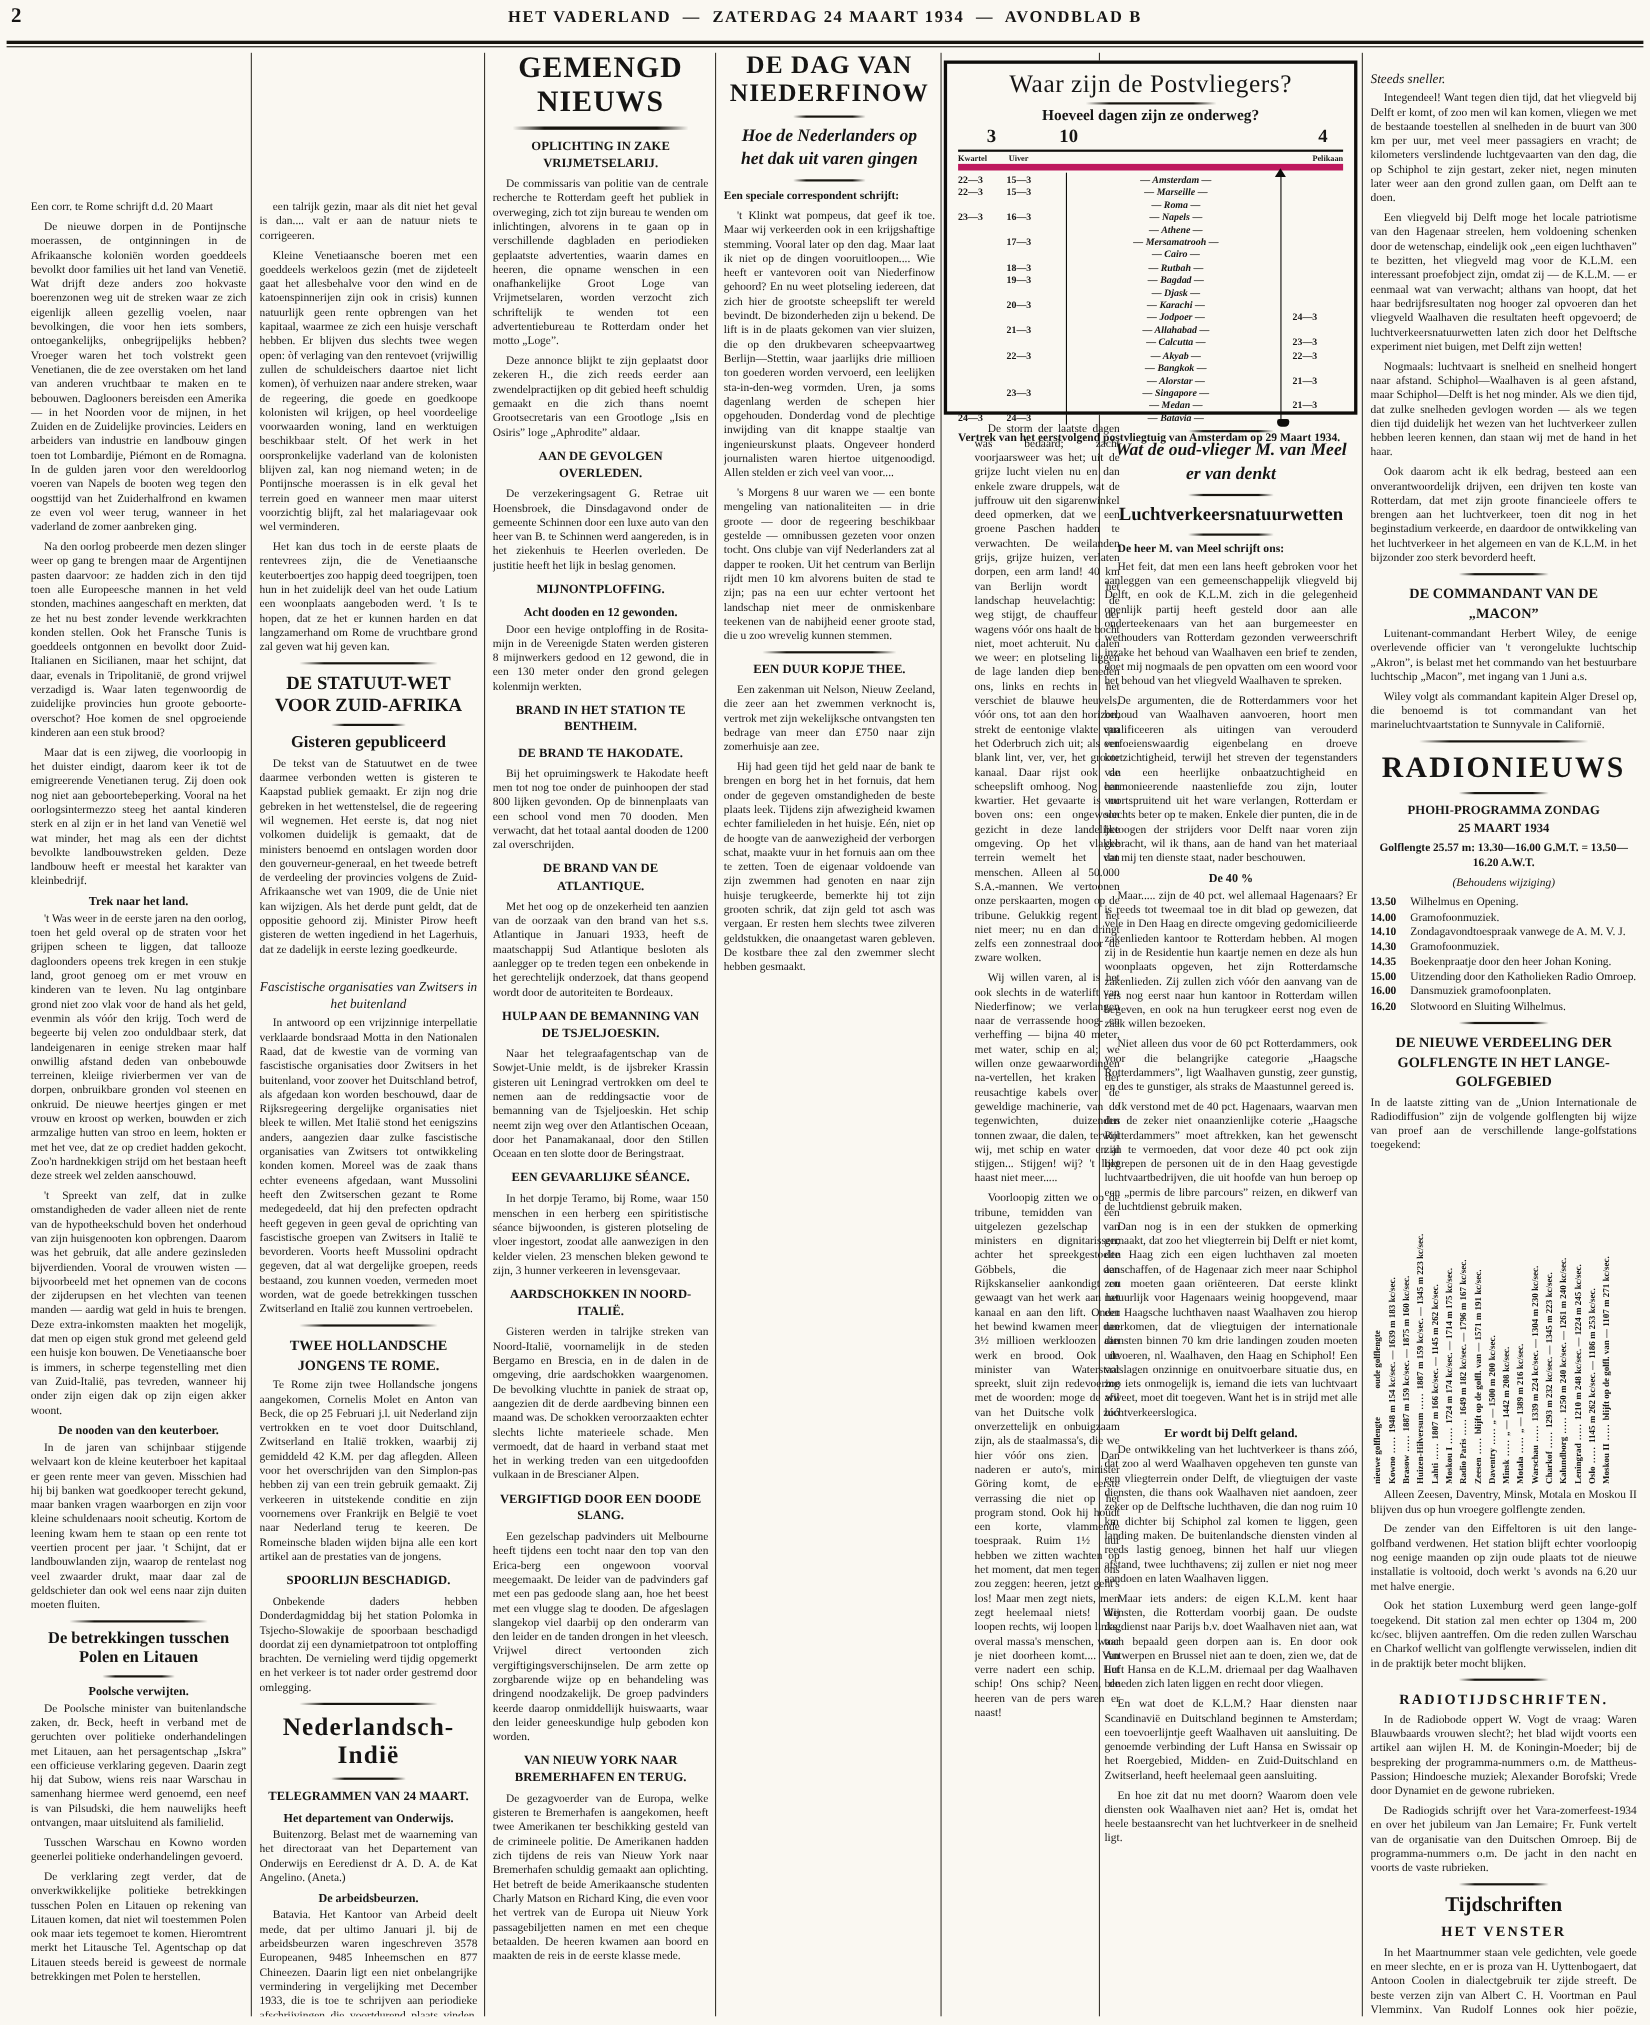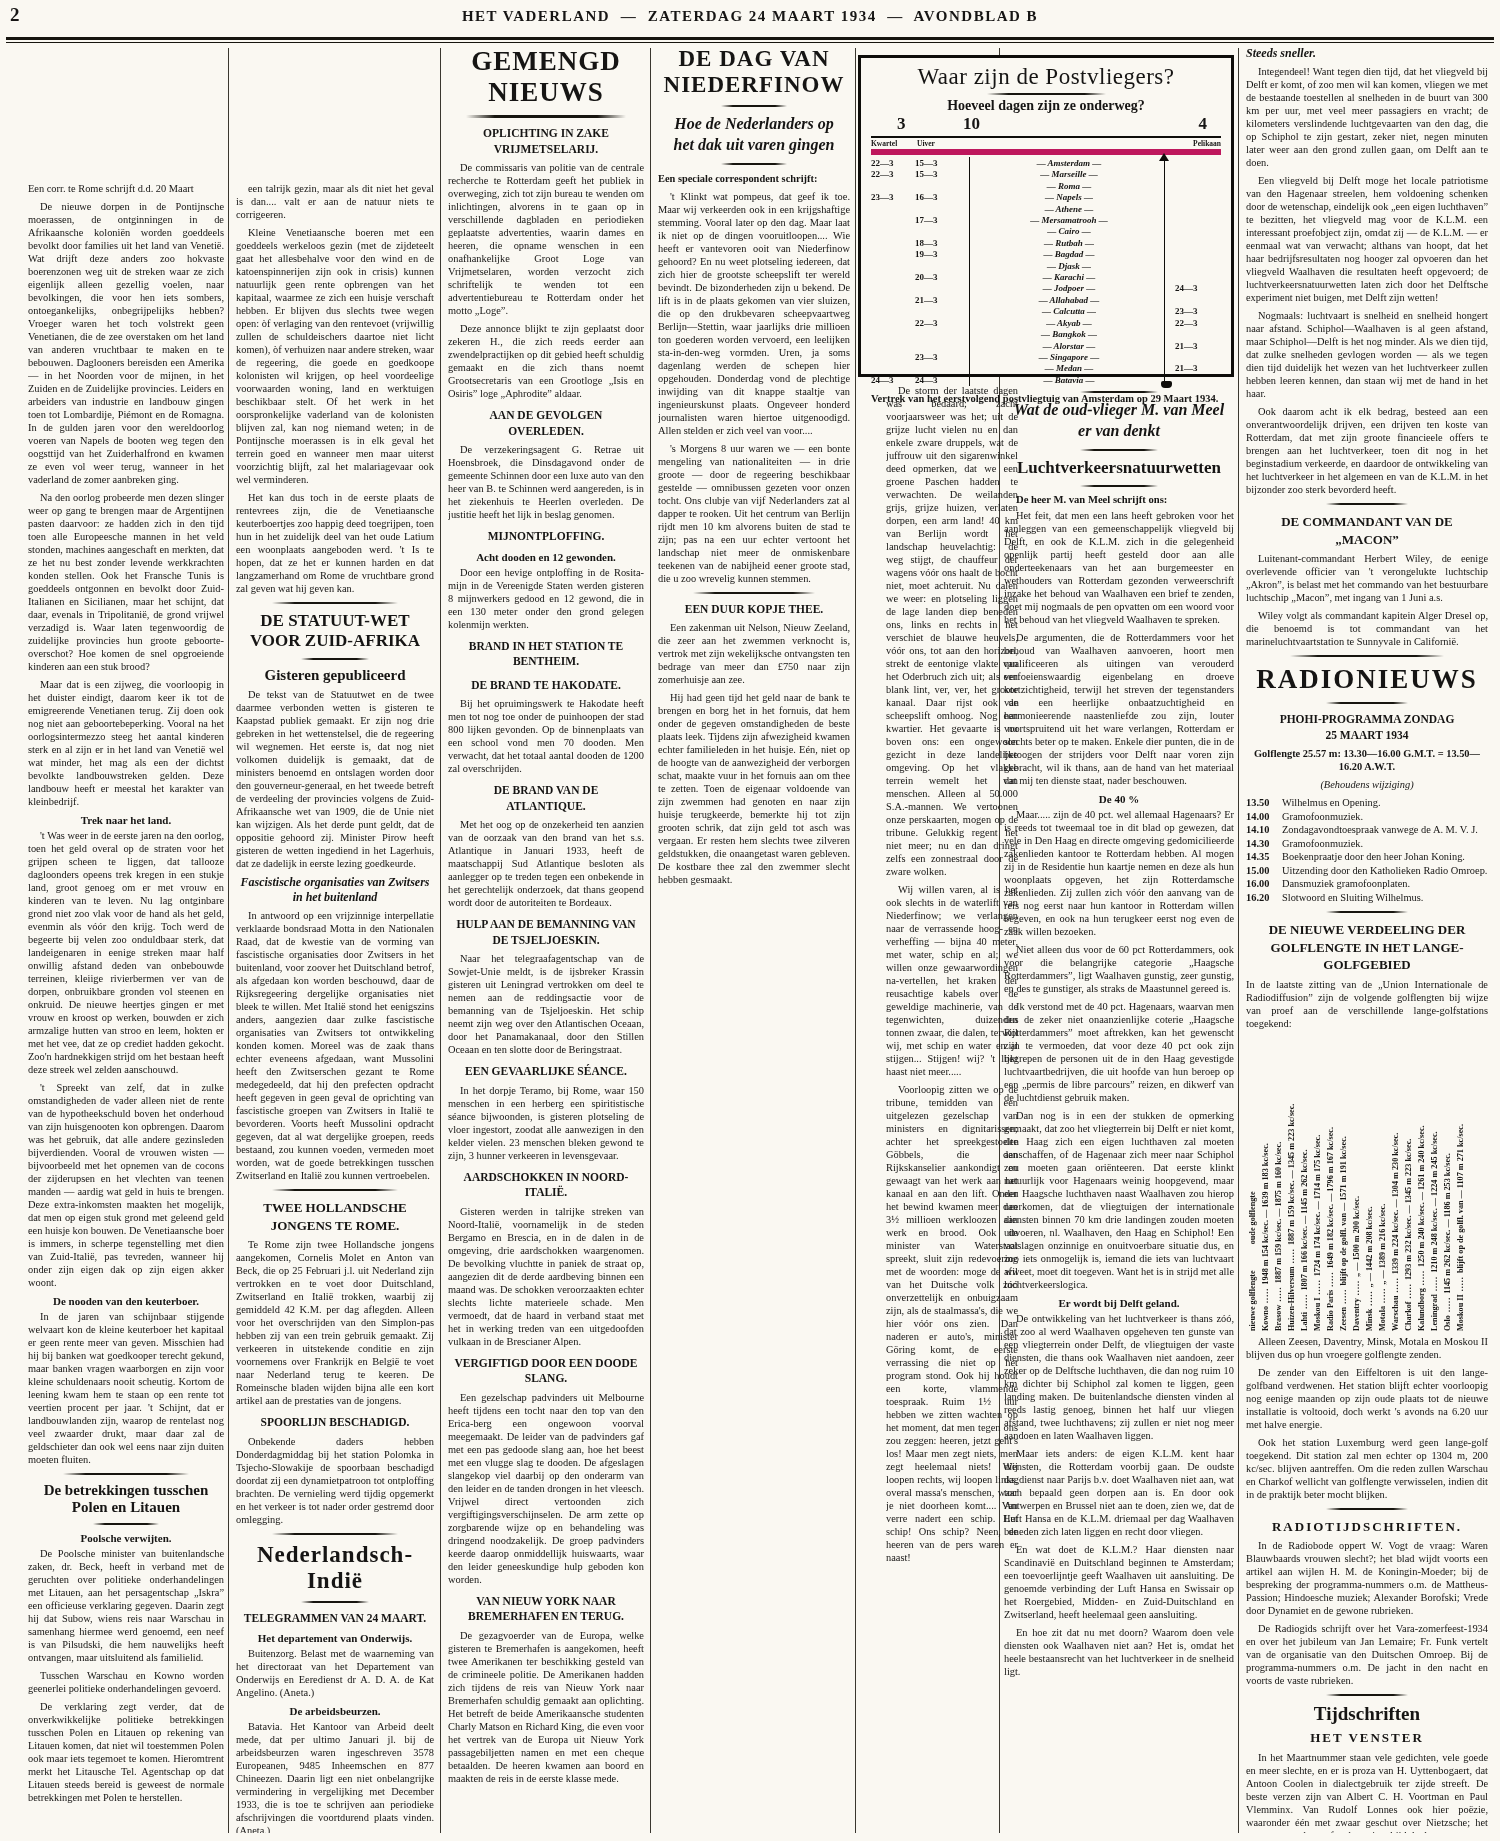--- a/index.html
+++ b/index.html
@@ -18,21 +18,21 @@
   p.body{margin:0 0 5px 0;text-indent:12px;font-size:10.4px;line-height:1.25;text-align:justify;}
   p.body.noindent{text-indent:0;}
   .h1{font-size:33px;font-weight:bold;text-align:center;line-height:1.05;margin:2px 0 0;}
   .h2{font-size:17px;font-weight:bold;text-align:center;line-height:1.25;margin:6px 14px 2px;}
   .sec-title{font-size:27px;font-weight:bold;text-align:center;letter-spacing:1px;margin:2px 0 0;}
   .sec-title.md{font-size:23px;}
   .ital-sub{font-size:16px;font-weight:bold;font-style:italic;text-align:center;line-height:1.3;margin:4px 6px 2px;}
   .caps-head{font-size:11.5px;font-weight:bold;text-align:center;line-height:1.35;margin:8px 6px 4px;}
   .mid-head{font-size:17px;font-weight:bold;text-align:center;margin:6px 0 4px;}
   .small-bold-head{font-size:11px;font-weight:bold;text-align:center;margin:6px 0 3px;}
-  .lft-bold-ital{font-size:12px;font-weight:bold;font-style:italic;margin:2px 0 4px;}
+  .lft-bold-ital{font-size:12px;font-weight:normal;font-style:italic;margin:20px 0 4px;}
   .byline{font-size:10.6px;font-weight:bold;margin:2px 0 4px;text-indent:12px;}
   .div1{height:2px;width:64%;margin:7px auto;background:linear-gradient(90deg,rgba(23,21,15,0),#17150f 18%,#17150f 82%,rgba(23,21,15,0));}
   .div1.narrow{width:34%;height:2px;}
   .div1.wide{width:82%;height:3px;}
   
   .pvbox{position:absolute;left:858px;top:55px;width:376px;height:322px;border:3px solid #0e0d0a;
          background:#faf8f2;z-index:6;padding:6px 10px 4px;box-sizing:border-box;}
   .pv-title{font-size:23px;font-weight:normal;text-align:center;letter-spacing:.5px;}
   .pv-sub{font-size:14px;font-weight:bold;text-align:center;margin-top:2px;}
   .pv-days{position:relative;height:22px;font-size:17px;font-weight:bold;}

